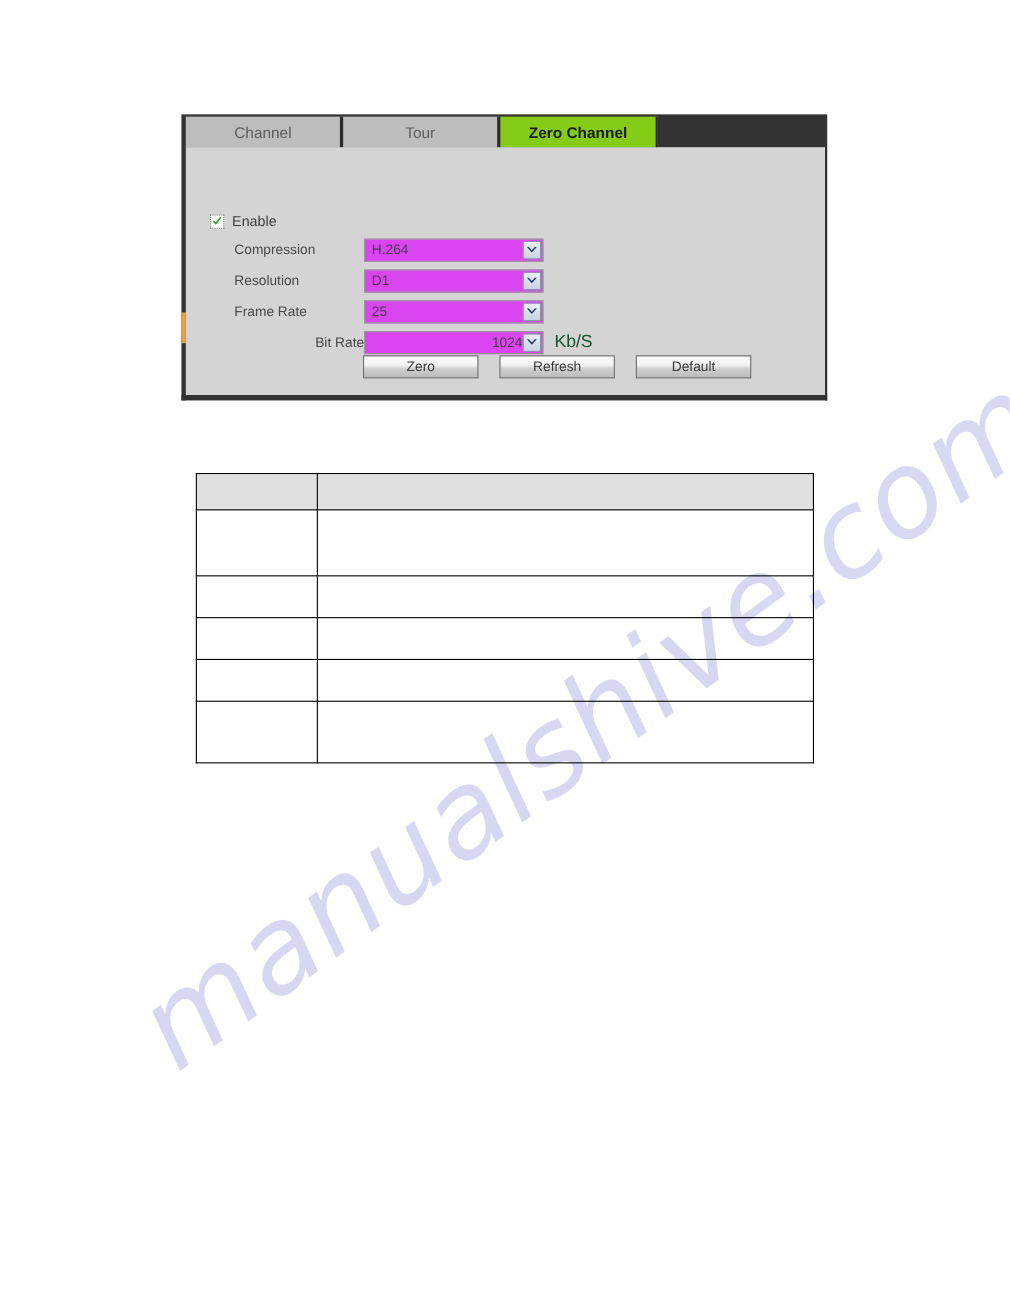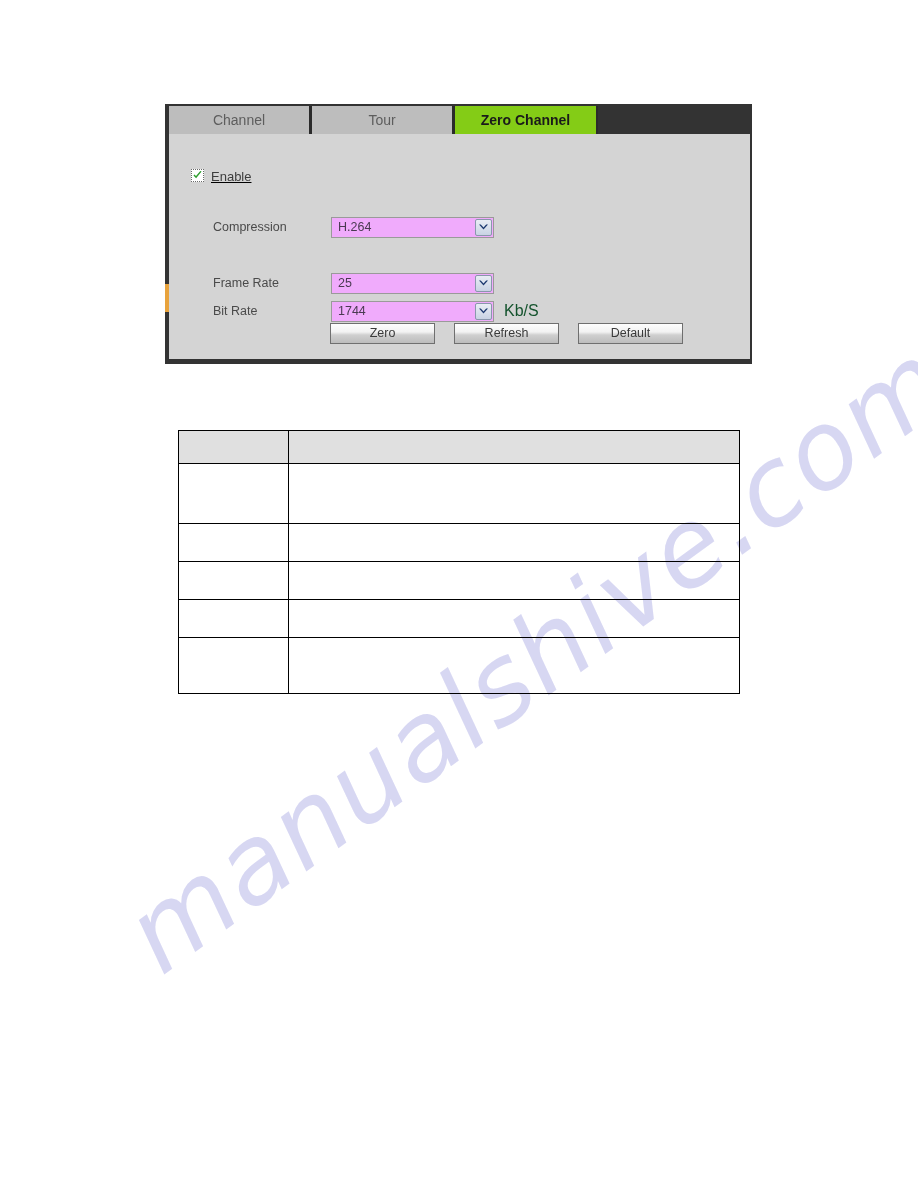--- a/index.html
+++ b/index.html
@@ -101,24 +101,23 @@
     left: -4px;
     top: 150px;
     width: 4px;
     height: 28px;
     background: #e8a33d;
   }
 
   #enable-row {
     position: absolute;
     left: 22px;
-    top: 35px;
-    display: flex;
-    align-items: flex-start;
-    text-decoration: underline;
+    top: 59px;
+    display: flex;
+    align-items: flex-end;
   }
   .checkbox-box {
     width: 13px;
     height: 13px;
     background: #ffffff;
     border: 1px dotted #6b6b6b;
     box-sizing: border-box;
     position: relative;
     margin-right: 7px;
     cursor: pointer;
@@ -132,31 +131,31 @@
   .field-row {
     position: absolute;
     left: 44px;
     height: 22px;
     display: flex;
     align-items: center;
   }
   #row-compression { top: 82px; }
   #row-resolution  { top: 110px; }
   #row-framerate   { top: 138px; }
-  #row-bitrate     { top: 166px; }
+  #row-bitrate     { top: 166px; text-align: right; }
 
   .field-label {
     width: 118px;
     font-size: 12.5px;
     color: #4a4a4a;
   }
   .select-box {
     width: 163px;
     height: 21px;
-    background: #f0abfc;
+    background: #d946ef;
     border: 1px solid #9a9a9a;
     box-sizing: border-box;
     display: flex;
     align-items: center;
     justify-content: space-between;
     cursor: pointer;
     position: relative;
   }
   .select-value {
     font-size: 12.5px;
@@ -264,37 +263,48 @@
       <div class="select-box">
         <span class="select-value">H.264</span>
         <span class="select-arrow">
           <svg width="11" height="8" viewBox="0 0 11 8">
             <path d="M1 1.5 L5.5 6.5 L10 1.5 L8.2 1.5 L5.5 4.4 L2.8 1.5 Z" fill="#1d3a70"></path>
           </svg>
         </span>
       </div>
     </div>
 
+    <div id="row-resolution" class="field-row">
+      <span class="field-label">Resolution</span>
+      <div class="select-box">
+        <span class="select-value">D1</span>
+        <span class="select-arrow">
+          <svg width="11" height="8" viewBox="0 0 11 8">
+            <path d="M1 1.5 L5.5 6.5 L10 1.5 L8.2 1.5 L5.5 4.4 L2.8 1.5 Z" fill="#1d3a70"></path>
+          </svg>
+        </span>
+      </div>
+    </div>
 
     <div id="row-framerate" class="field-row">
       <span class="field-label">Frame Rate</span>
       <div class="select-box">
         <span class="select-value">25</span>
         <span class="select-arrow">
           <svg width="11" height="8" viewBox="0 0 11 8">
             <path d="M1 1.5 L5.5 6.5 L10 1.5 L8.2 1.5 L5.5 4.4 L2.8 1.5 Z" fill="#1d3a70"></path>
           </svg>
         </span>
       </div>
     </div>
 
     <div id="row-bitrate" class="field-row">
       <span class="field-label">Bit Rate</span>
       <div class="select-box">
-        <span class="select-value">1744</span>
+        <span class="select-value">1024</span>
         <span class="select-arrow">
           <svg width="11" height="8" viewBox="0 0 11 8">
             <path d="M1 1.5 L5.5 6.5 L10 1.5 L8.2 1.5 L5.5 4.4 L2.8 1.5 Z" fill="#1d3a70"></path>
           </svg>
         </span>
       </div>
       <span class="unit-label">Kb/S</span>
     </div>
 
     <div id="button-row">

